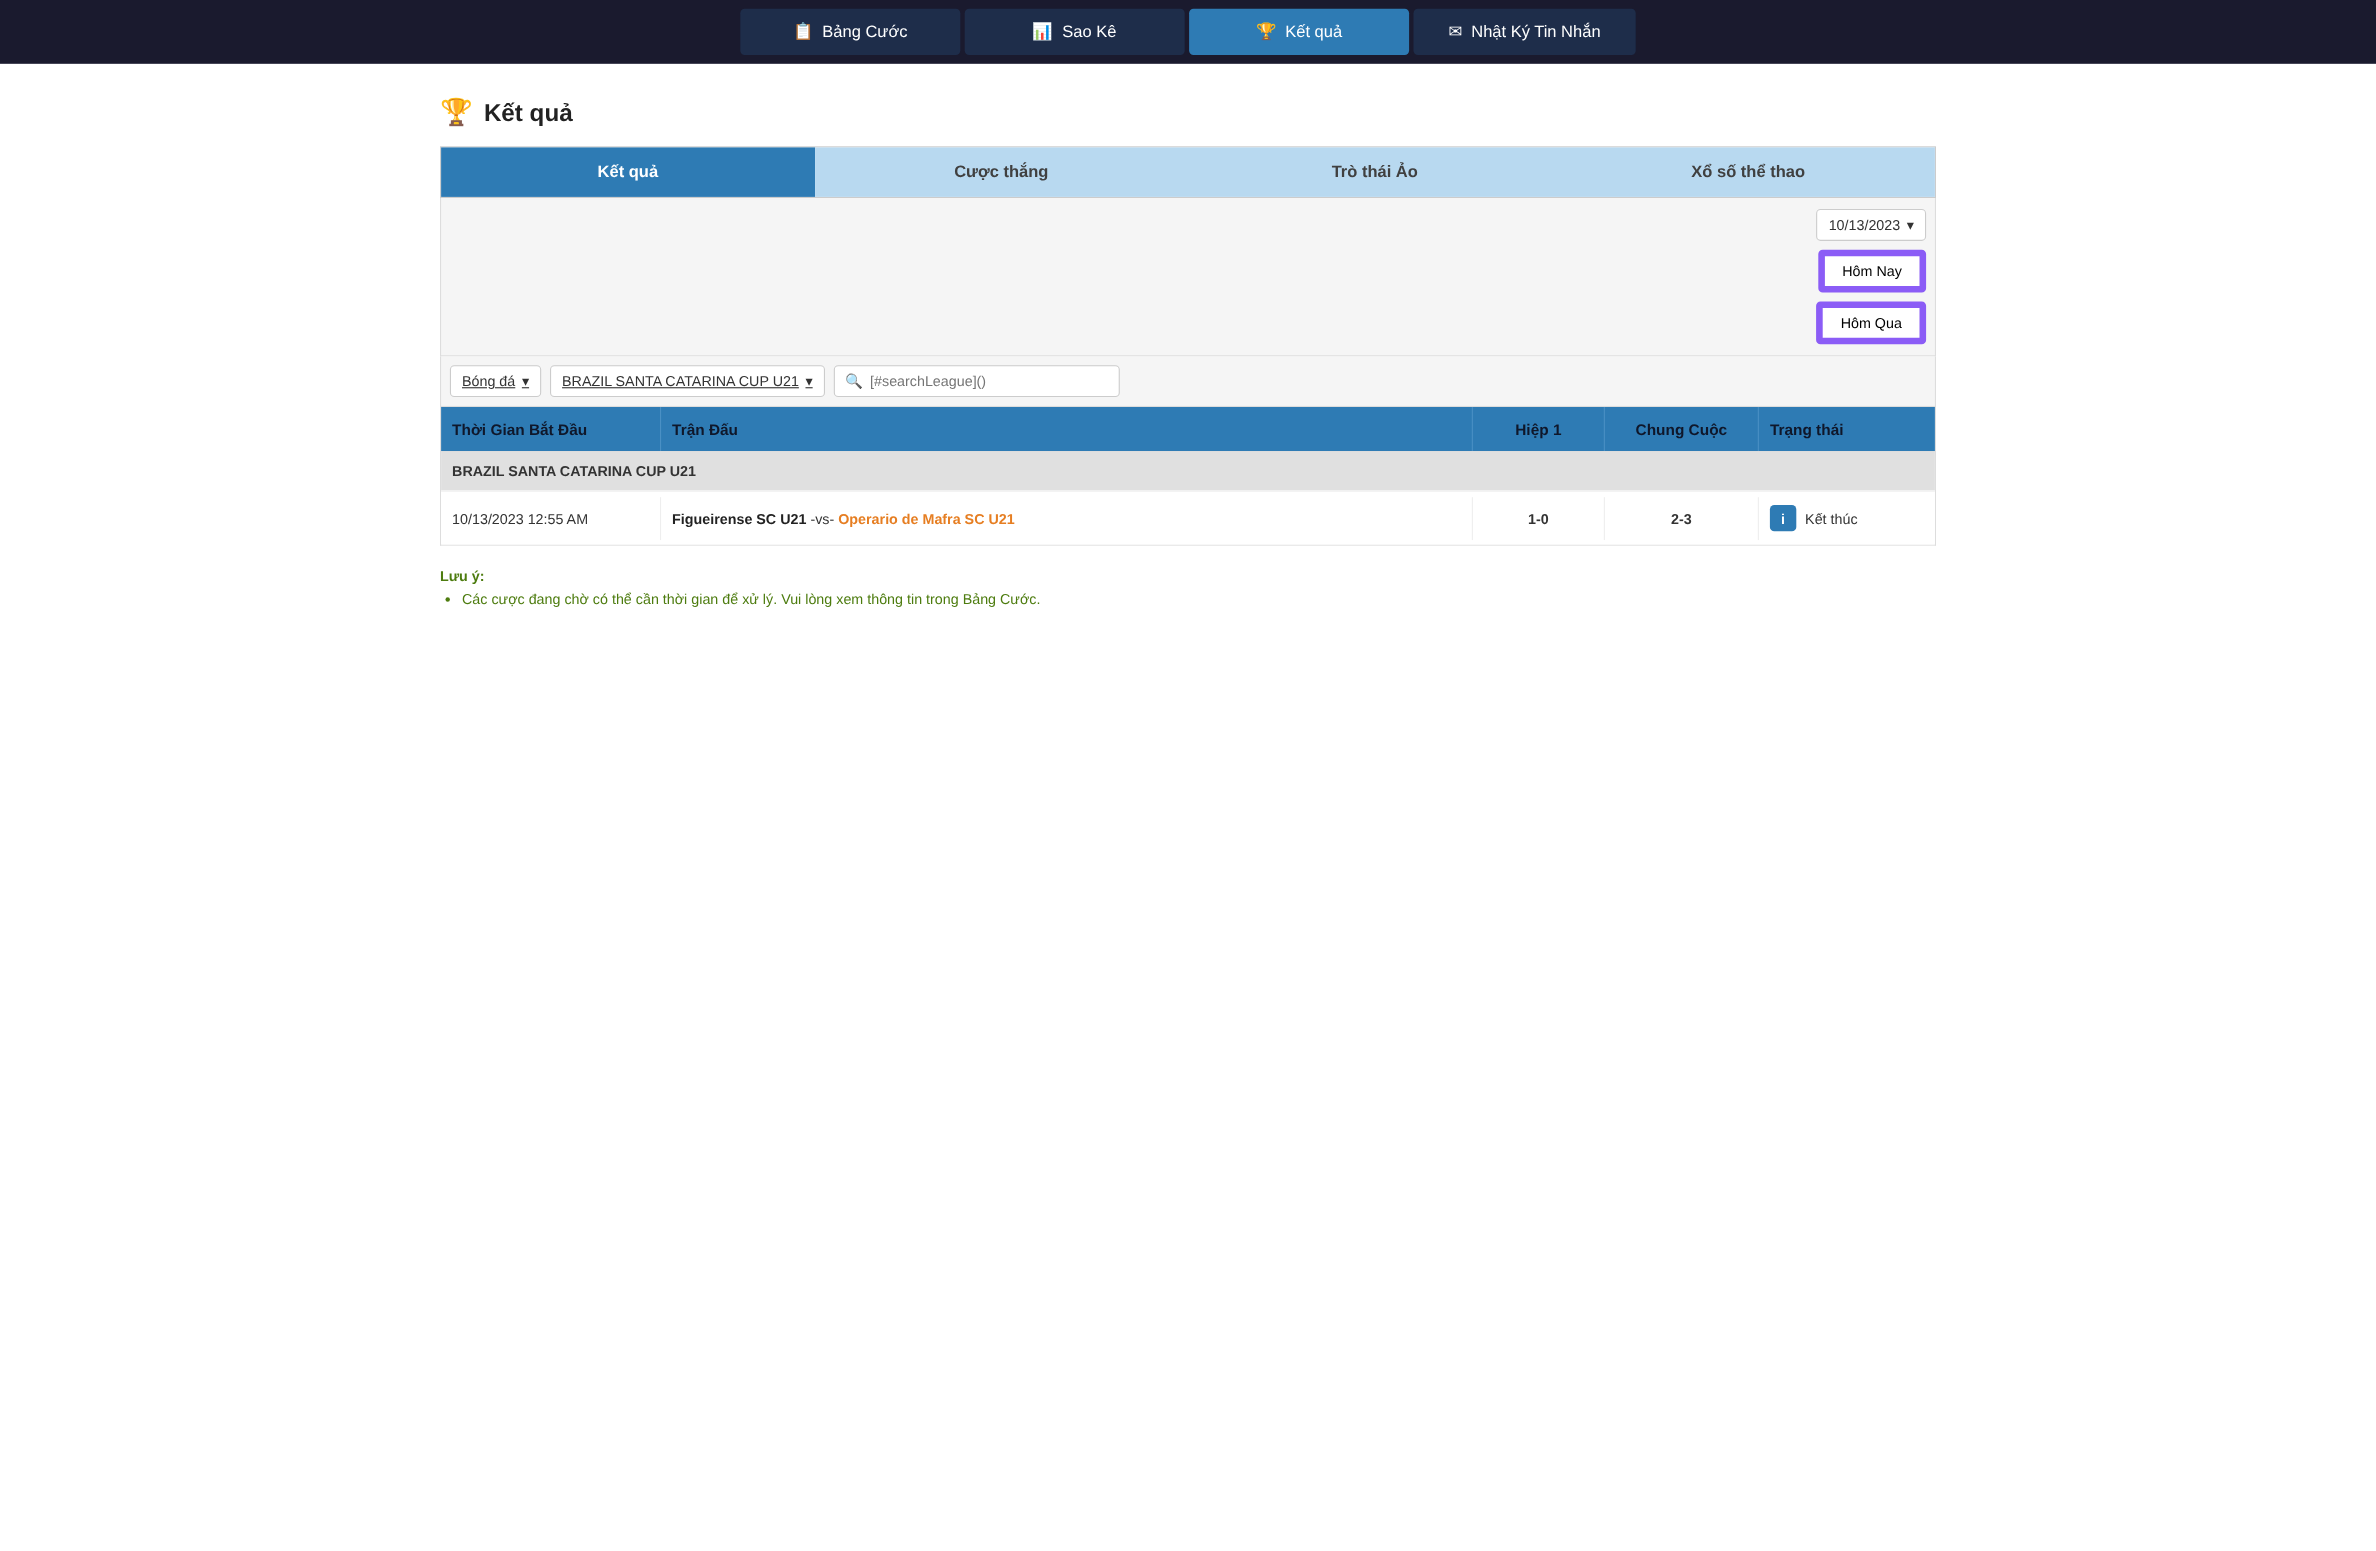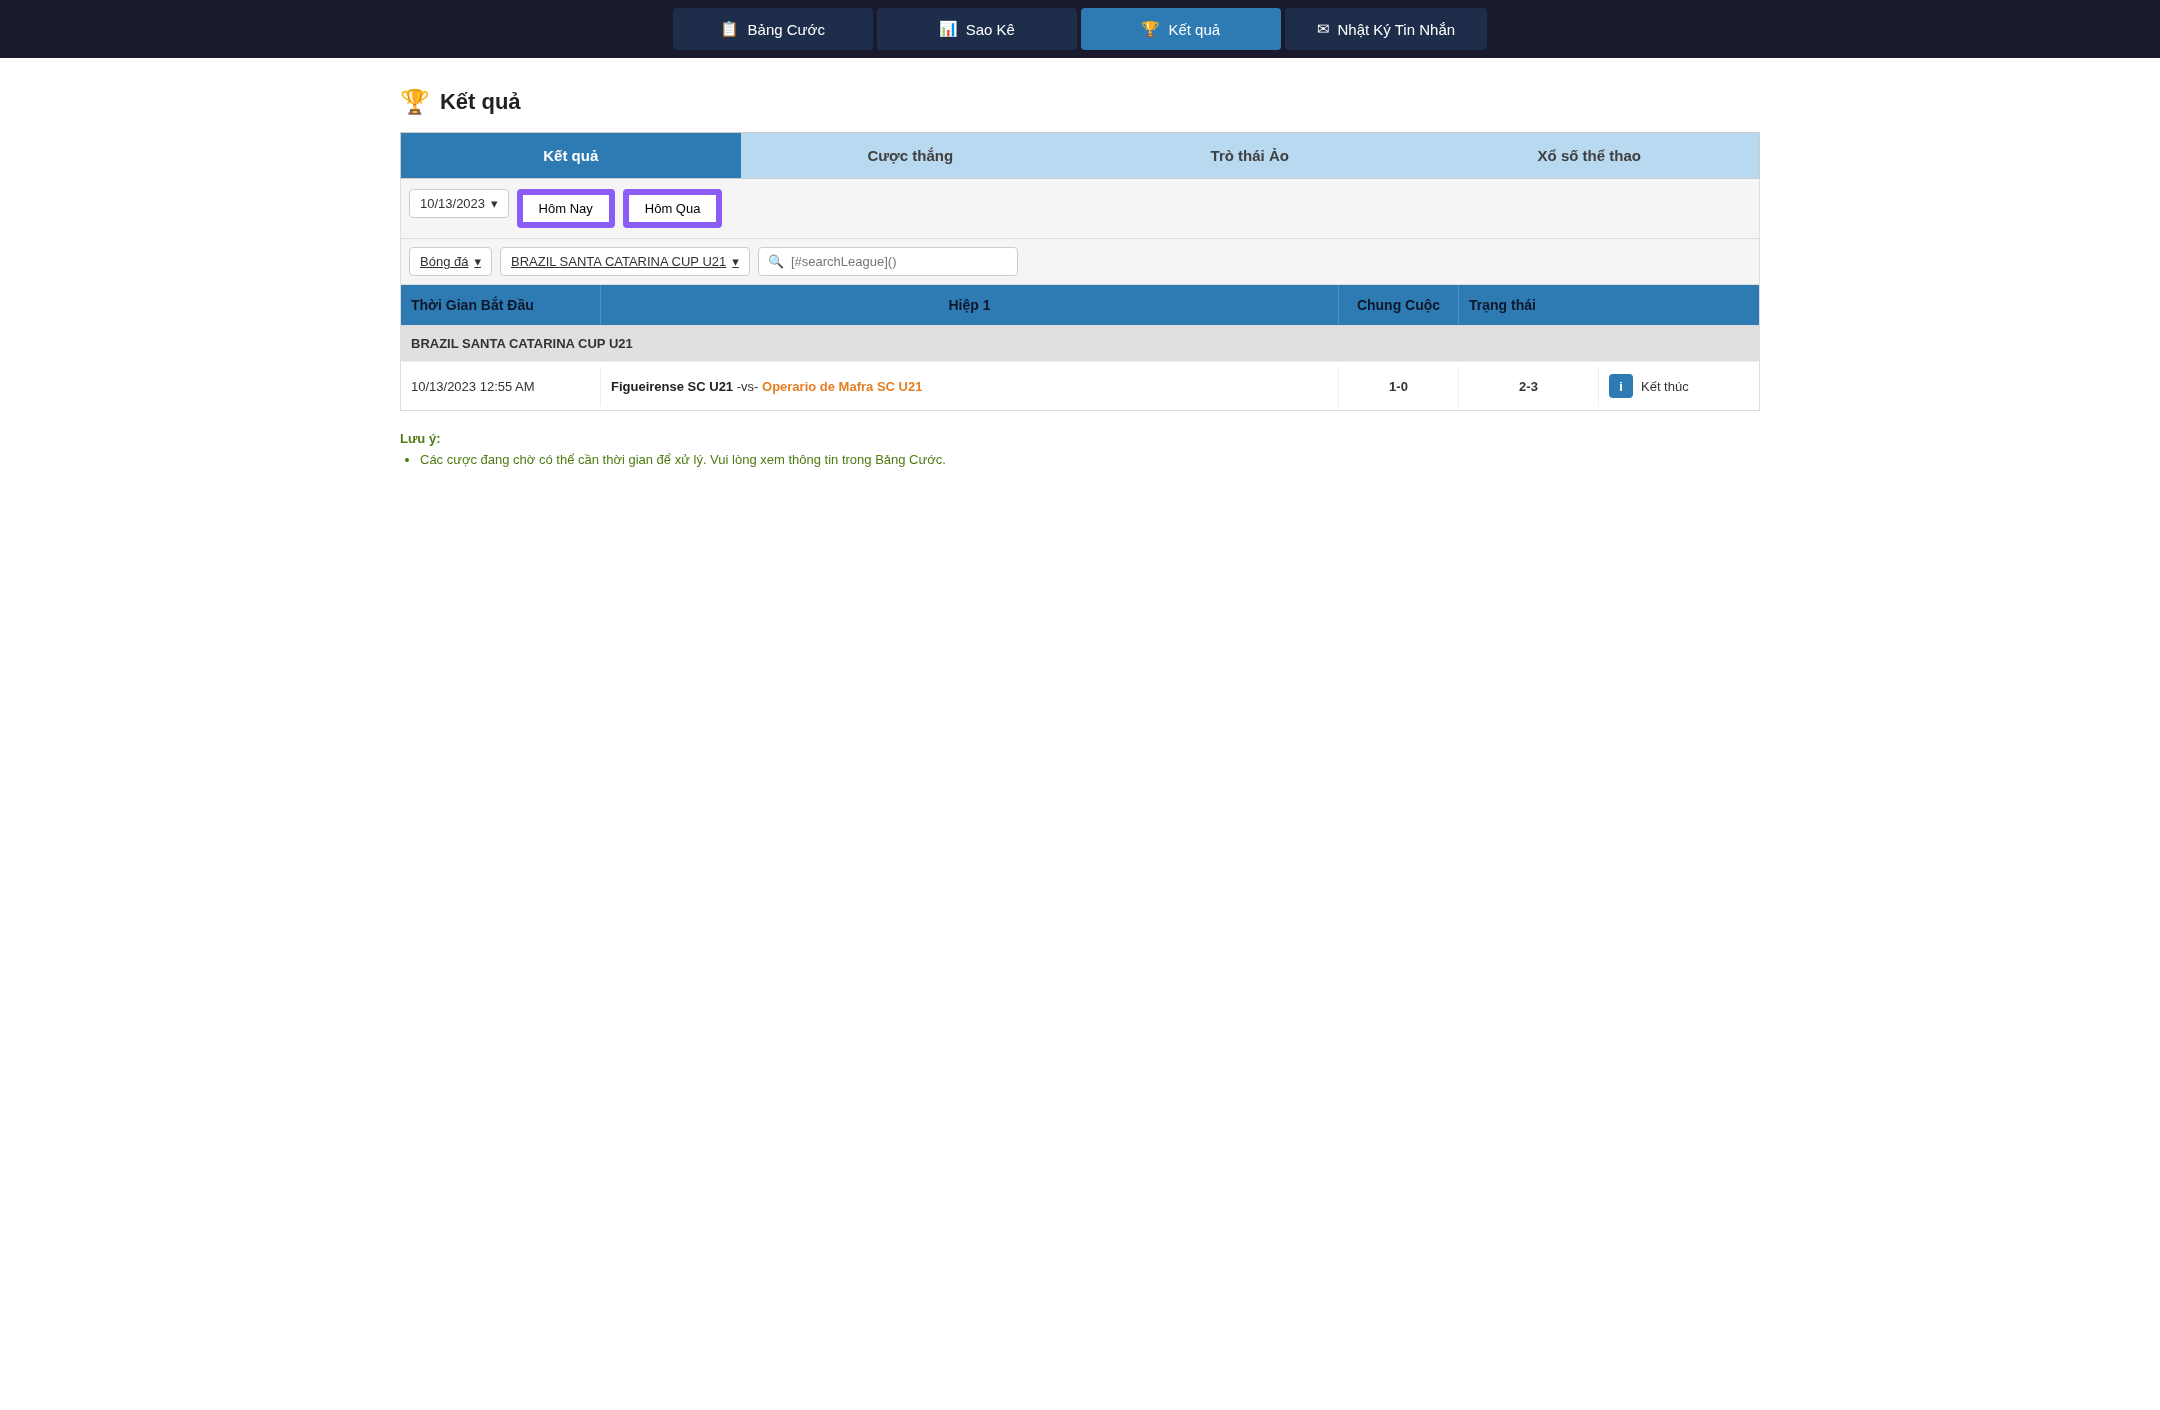--- a/index.html
+++ b/index.html
@@ -69,27 +69,28 @@
       color: #404040;
     }
 
     .tab-item.active {
       background: #2e7bb4;
       color: #fff;
     }
 
     .filters-row {
       display: flex;
-      align-items: flex-start;
+      align-items: flex-end;
       gap: 8px;
       padding: 10px 8px;
       background: #f5f5f5;
       border: 1px solid #ddd;
       border-top: none;
       flex-wrap: wrap;
+      flex-direction: column;
     }
 
     .filter-date {
       display: flex;
       align-items: center;
       border: 1px solid #ccc;
       border-radius: 4px;
       background: #fff;
       padding: 6px 10px;
       gap: 6px;
@@ -300,20 +301,21 @@
     <div class="search-box">
       <span>🔍</span>
       <input type="text" placeholder="[#searchLeague]()" style="">
     </div>
   </div>
 
   <div class="table-wrapper">
 
     <div class="table-header">
       <div class="col">Thời Gian Bắt Đầu</div>
+      <div class="col">Trận Đấu</div>
       <div class="col score">Hiệp 1</div>
       <div class="col score">Chung Cuộc</div>
       <div class="col">Trạng thái</div>
     </div>
 
     <div class="group-row">
       <span>BRAZIL SANTA CATARINA CUP U21</span>
     </div>
 
     <div class="match-row">

